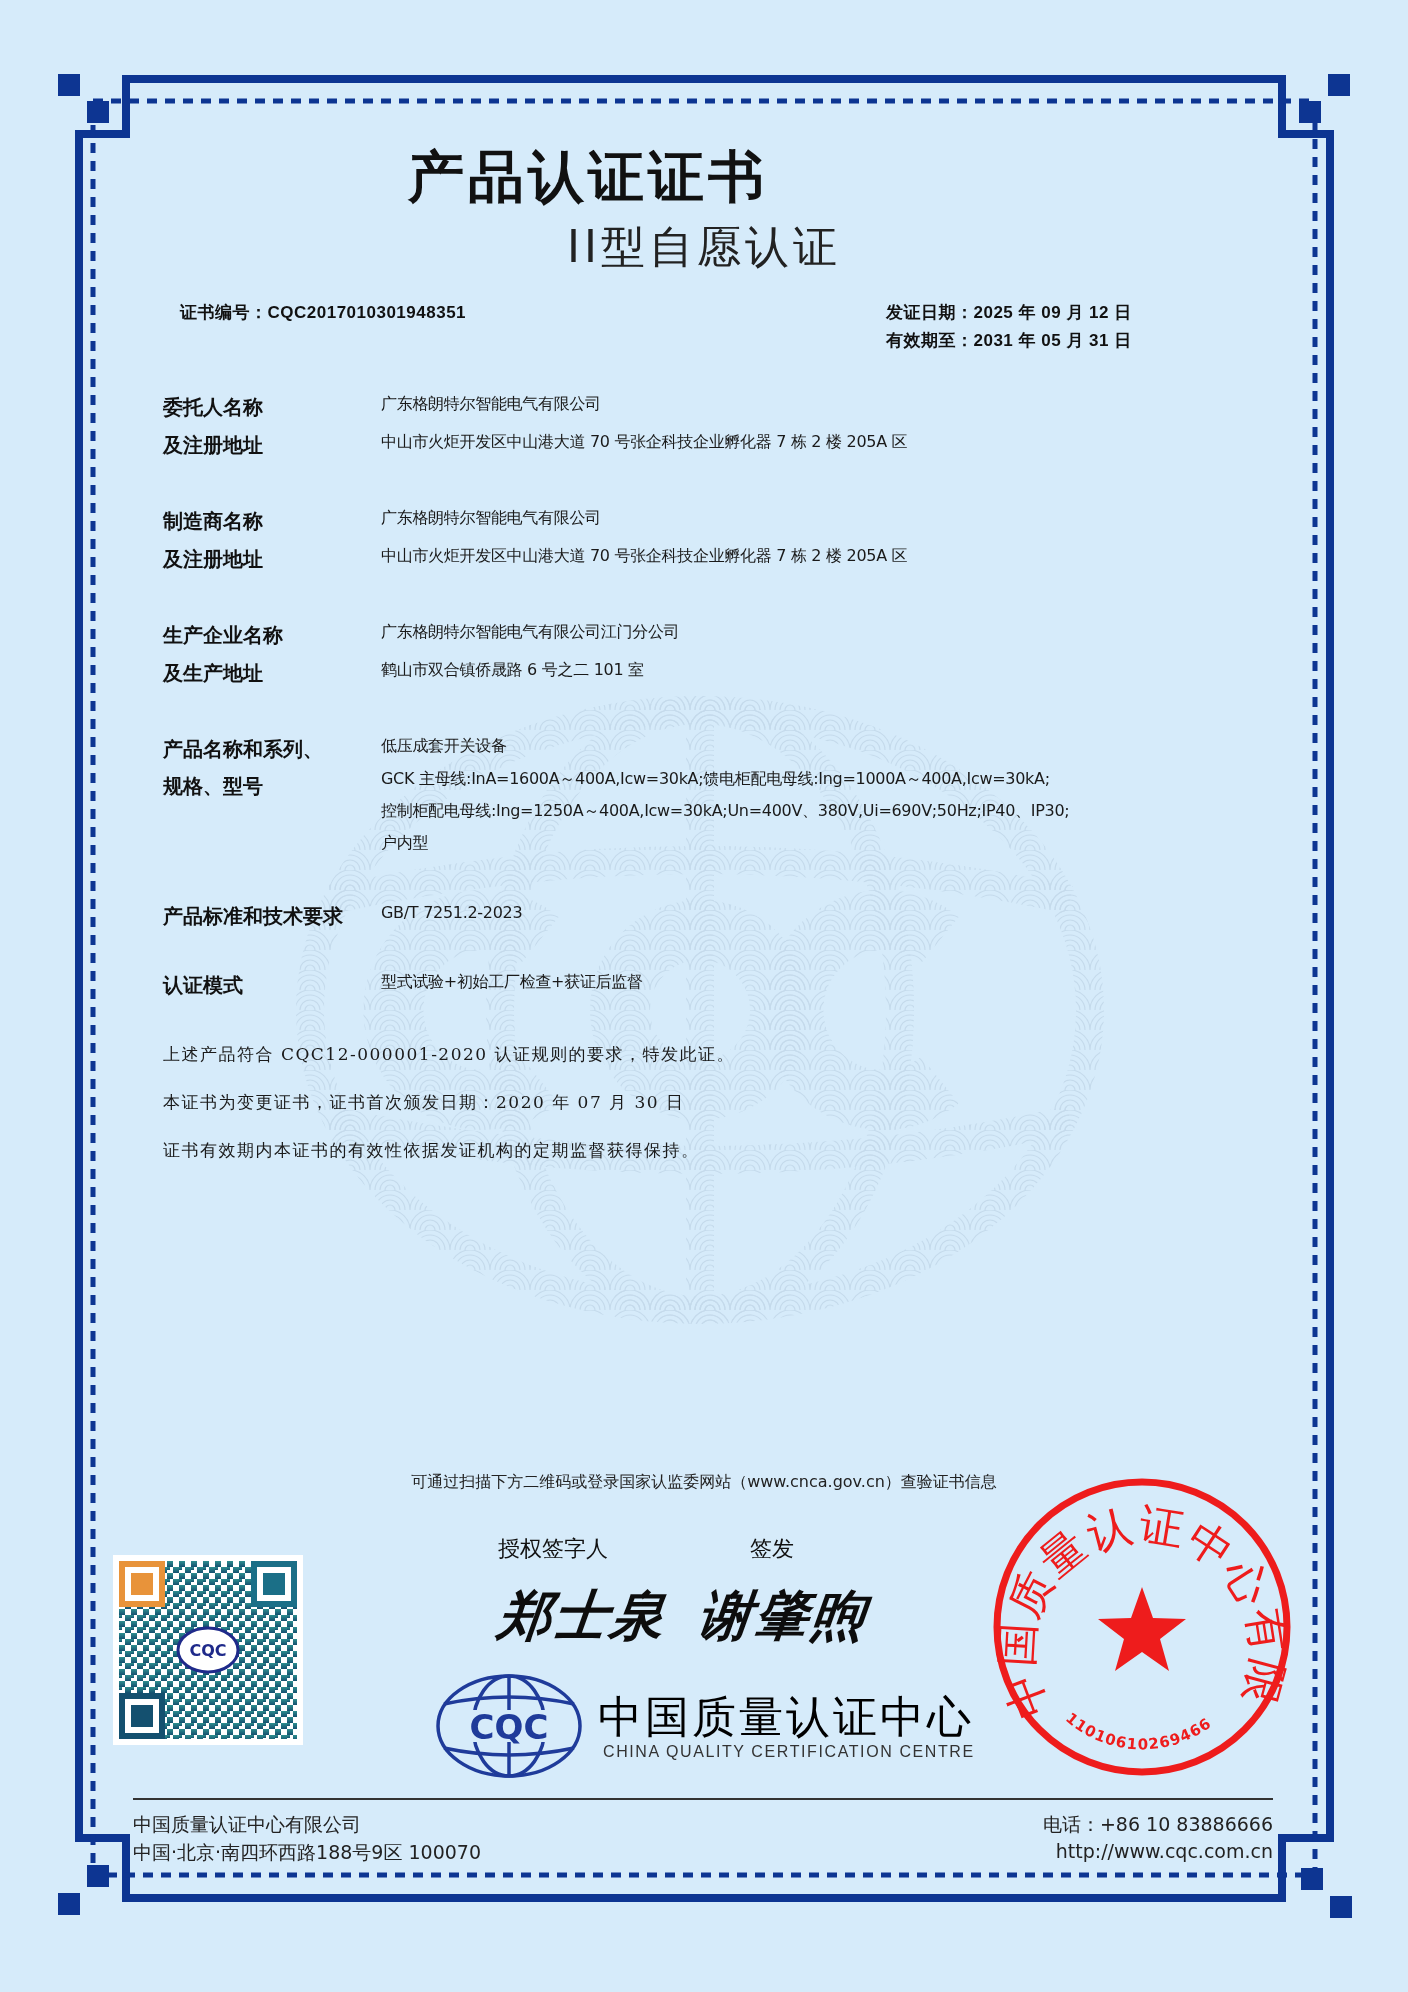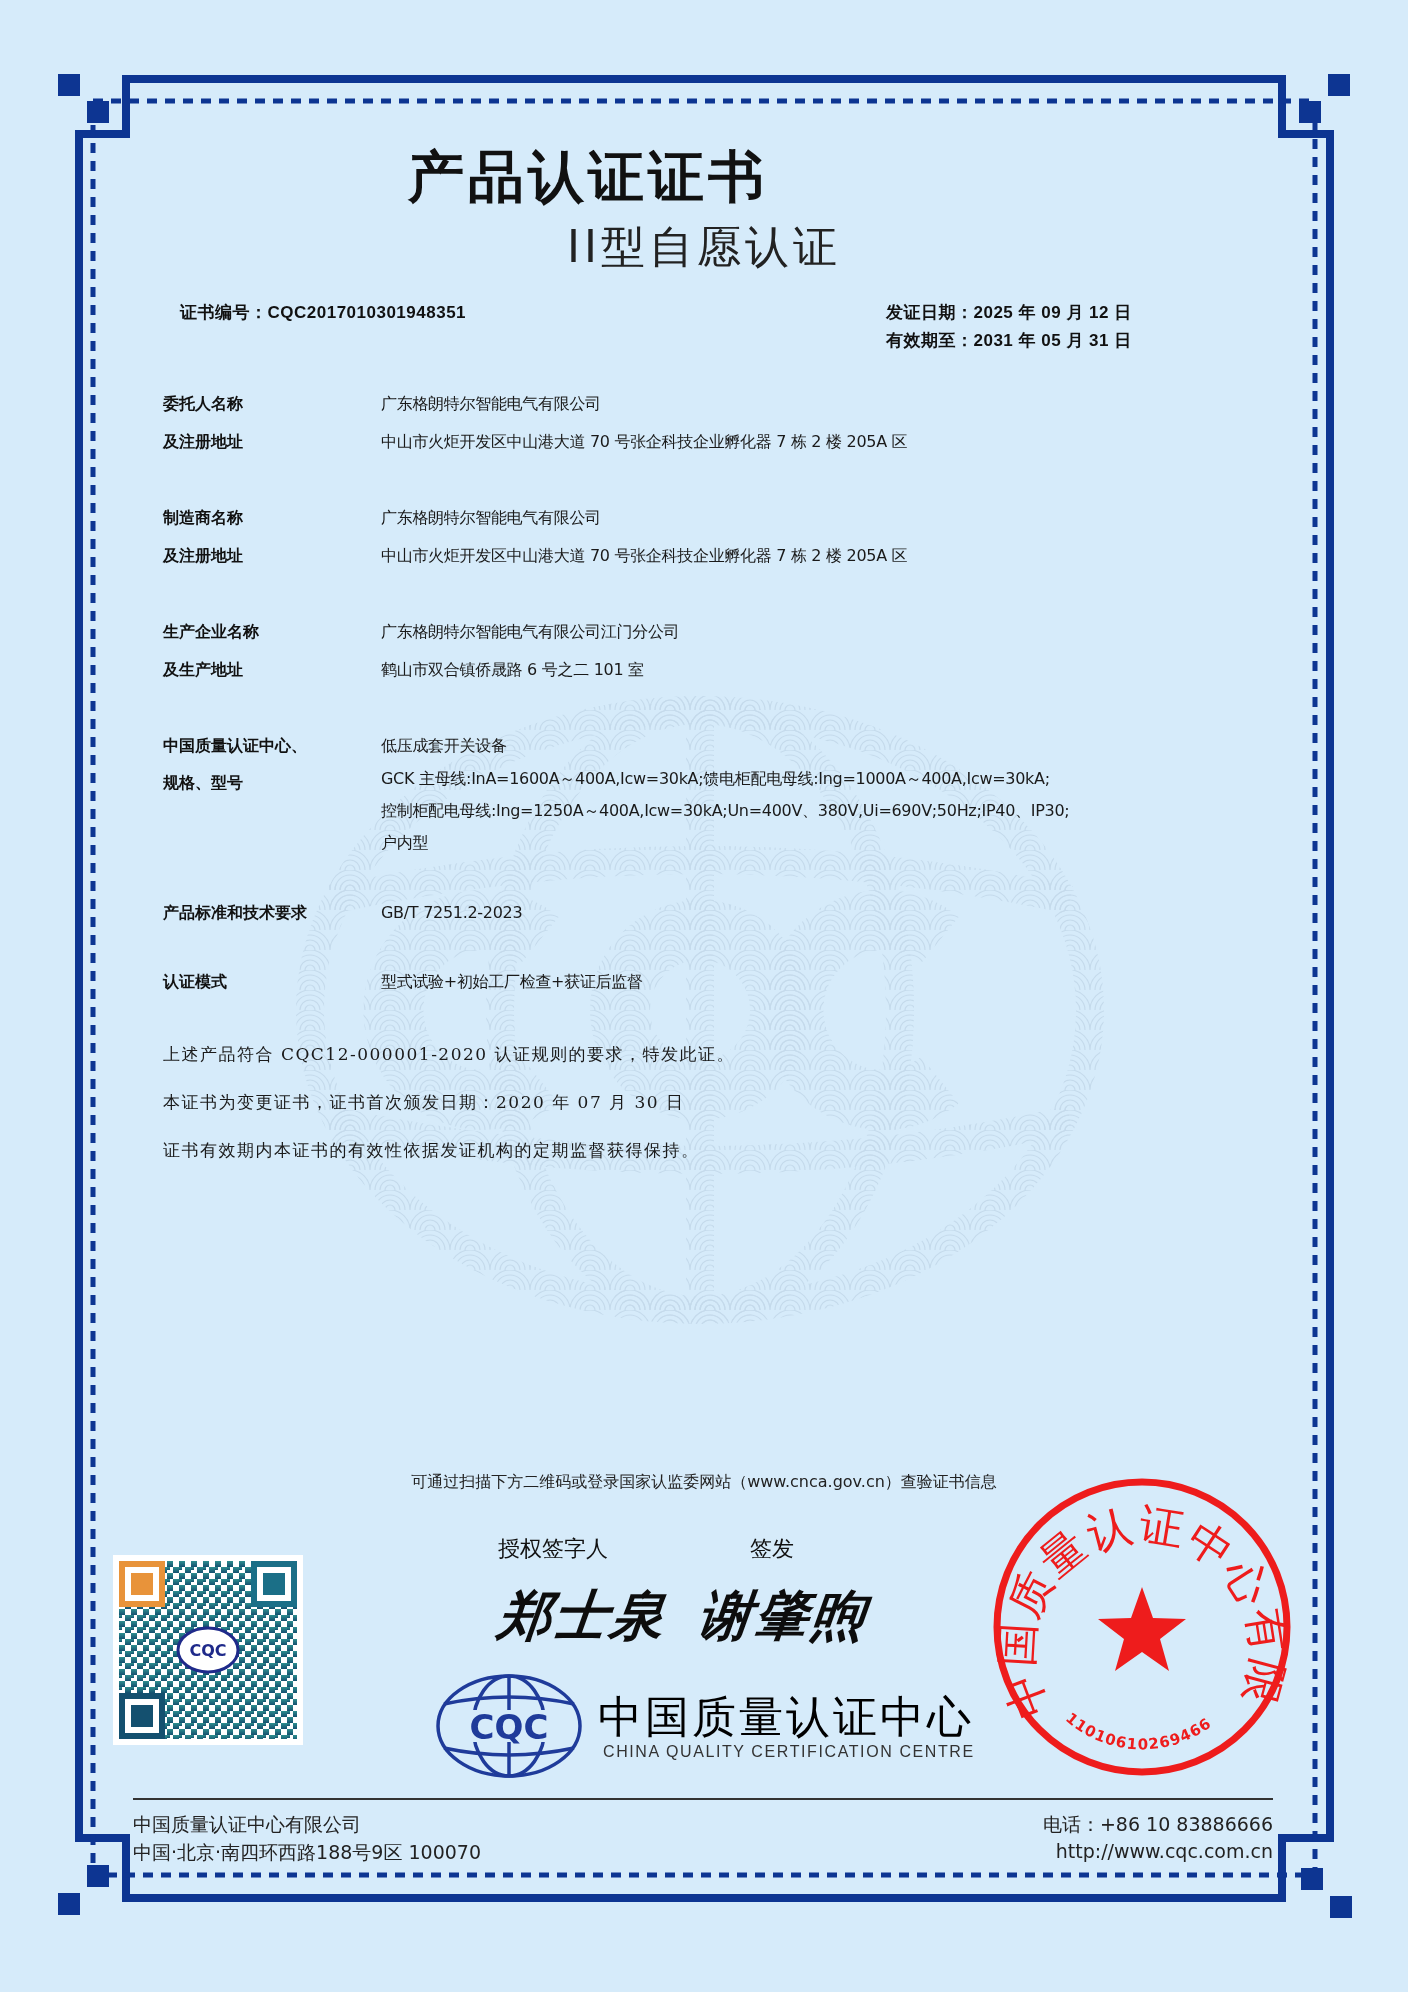--- a/index.html
+++ b/index.html
@@ -32,21 +32,21 @@
     .mono-line {
       font-family: Liberation Sans, sans-serif;
       font-size: 17px; color: #111; font-weight: bold; letter-spacing: 0.5px;
     }
     .cert-no { position: absolute; left: 180px; top: 301px; }
     .issue-date { position: absolute; left: 886px; top: 301px; }
     .valid-date { position: absolute; left: 886px; top: 329px; }
 
     
     .label {
-      position: absolute; left: 163px; font-size: 16px; font-weight: bold; color: #111;
+      position: absolute; left: 163px; font-size: 20px; font-weight: bold; color: #111;
       white-space: nowrap;
     }
     .value {
       position: absolute; left: 381px; font-size: 16px; color: #1a1a1a;
       white-space: nowrap; letter-spacing: -0.3px;
     }
 
     .statement {
       position: absolute; left: 163px; font-size: 17px; color: #1a1a1a;
       font-family: "DejaVu Serif", "Liberation Serif", serif; letter-spacing: 1.5px;
@@ -141,21 +141,21 @@
 <div class="label" style="top:508px">制造商名称</div>
 <div class="label" style="top:546px">及注册地址</div>
 <div class="value" style="top:508px">广东格朗特尔智能电气有限公司</div>
 <div class="value" style="top:546px">中山市火炬开发区中山港大道 70 号张企科技企业孵化器 7 栋 2 楼 205A 区</div>
 
 <div class="label" style="top:622px">生产企业名称</div>
 <div class="label" style="top:660px">及生产地址</div>
 <div class="value" style="top:622px">广东格朗特尔智能电气有限公司江门分公司</div>
 <div class="value" style="top:660px">鹤山市双合镇侨晟路 6 号之二 101 室</div>
 
-<div class="label" style="top:736px">中国质量认证中心、</div>
+<div class="label" style="top:736px">产品名称和系列、</div>
 <div class="label" style="top:773px">规格、型号</div>
 <div class="value" style="top:736px">低压成套开关设备</div>
 <div class="value" style="top:769px">GCK  主母线:InA=1600A～400A,Icw=30kA;馈电柜配电母线:Ing=1000A～400A,Icw=30kA;</div>
 <div class="value" style="top:801px">控制柜配电母线:Ing=1250A～400A,Icw=30kA;Un=400V、380V,Ui=690V;50Hz;IP40、IP30;</div>
 <div class="value" style="top:833px">户内型</div>
 
 <div class="label" style="top:903px">产品标准和技术要求</div>
 <div class="value" style="top:903px">GB/T 7251.2-2023</div>
 
 <div class="label" style="top:972px">认证模式</div>

